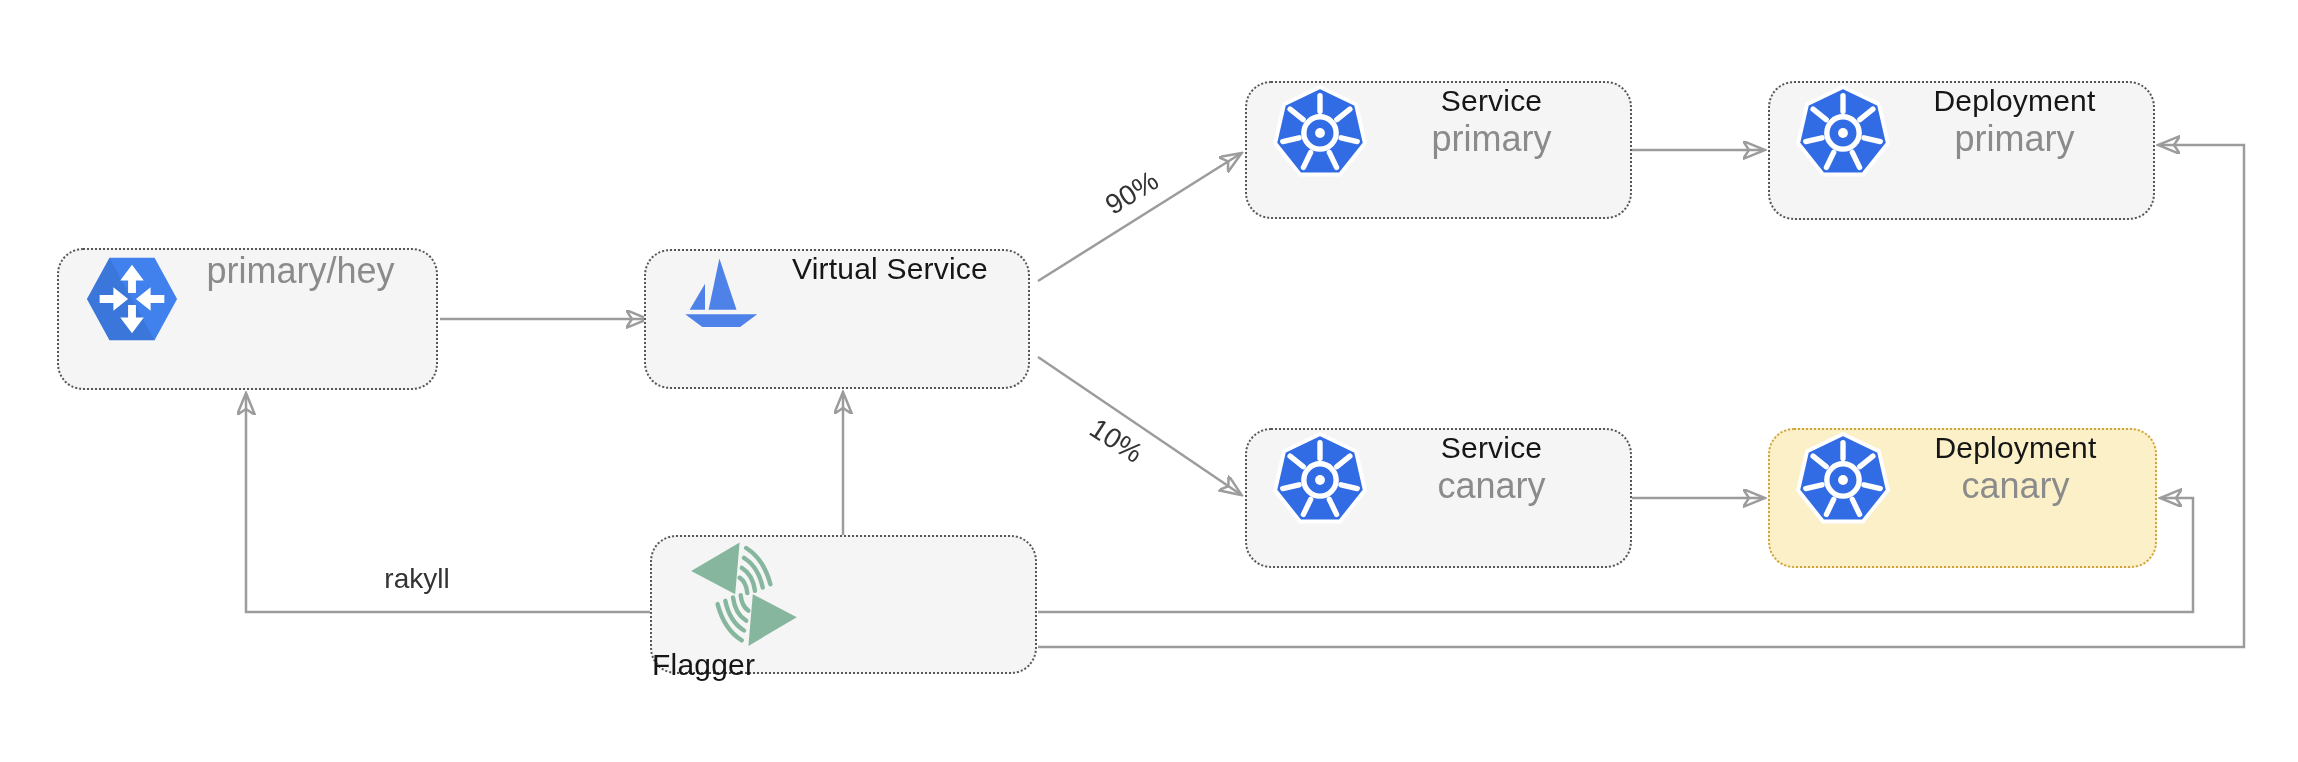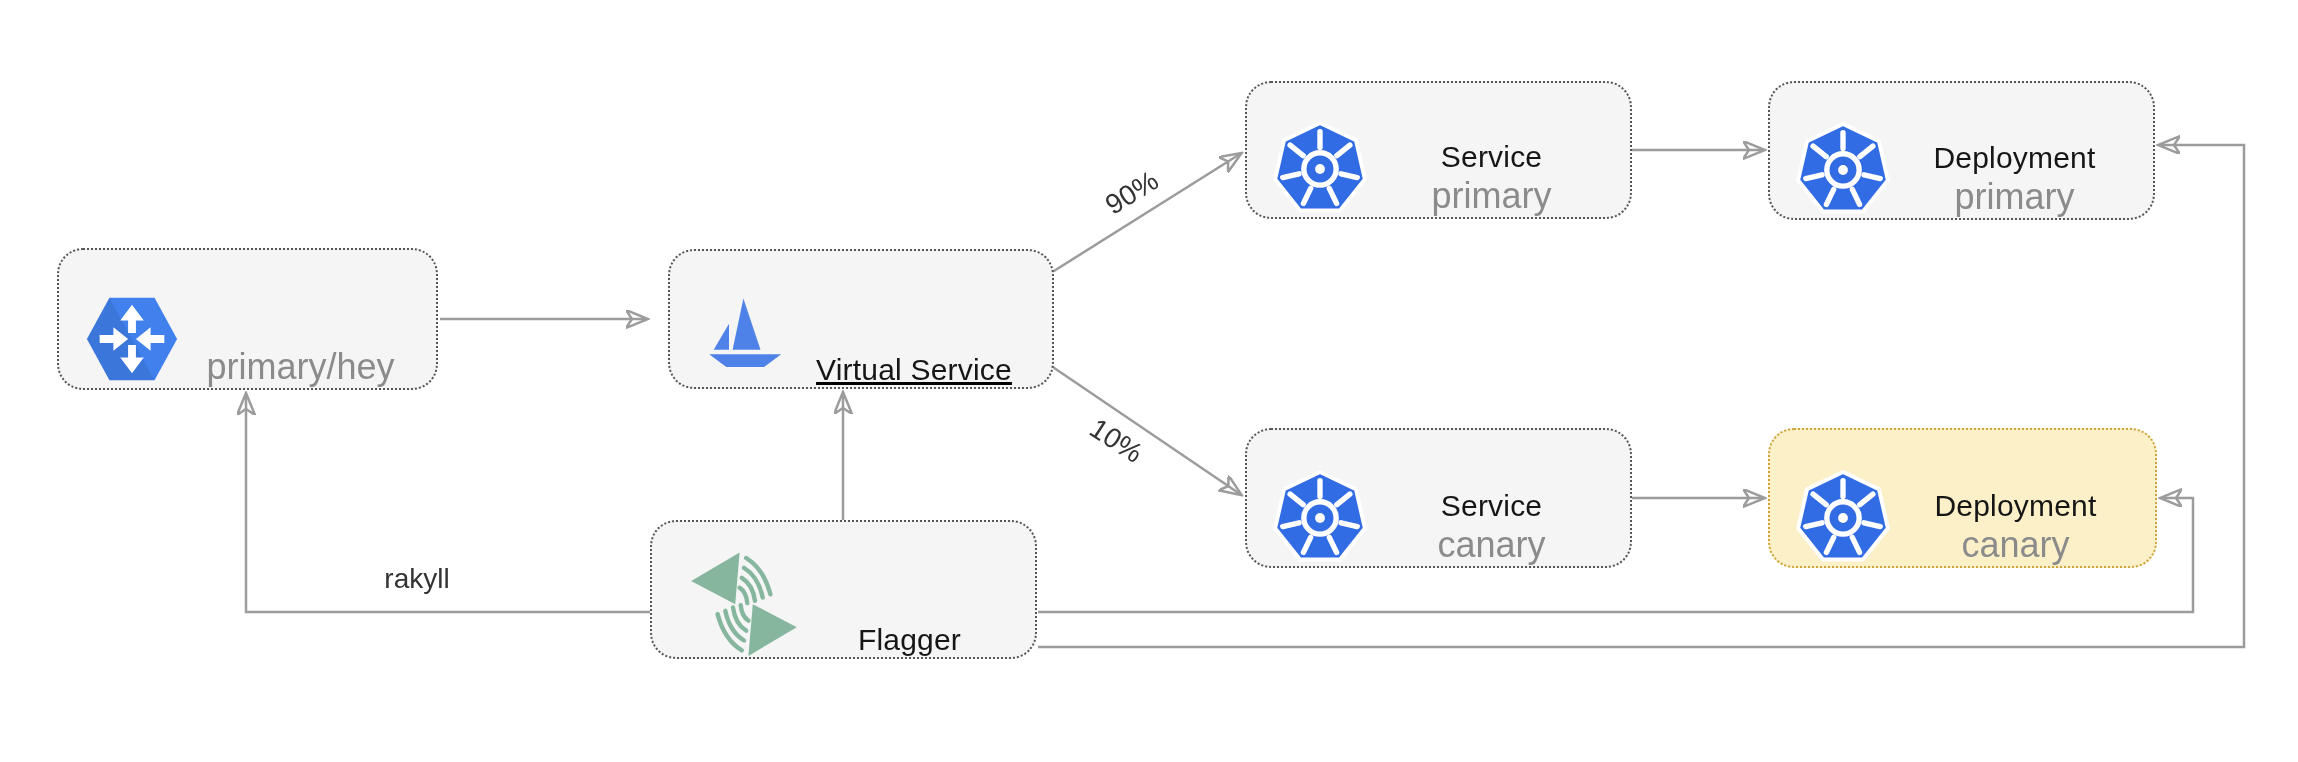--- a/index.html
+++ b/index.html
@@ -17,21 +17,21 @@
     width: 2298px; height: 762px;
   }
   .edges path, .edges polyline {
     fill: none;
     stroke: #9c9c9c;
     stroke-width: 2.5;
   }
   .node {
     position: absolute;
     display: flex;
-    align-items: flex-end;
+    align-items: flex-start;
     background: #f5f5f6;
     border: 2px dotted #565656;
     border-radius: 26px;
     box-sizing: border-box;
   }
   .node--canary {
     background: #fcf0c9;
     border-color: #cfa43c;
   }
   .node .icon {
@@ -102,21 +102,21 @@
         <polygon points="50,85 38,69 46,69 46,56 54,56 54,69 62,69"></polygon>
         <polygon points="46,50 31,38 31,46 17,46 17,54 31,54 31,62"></polygon>
         <polygon points="54,50 69,38 69,46 83,46 83,54 69,54 69,62"></polygon>
       </g>
     </svg>
     <div class="text">
       <div class="subtitle">primary/hey</div>
     </div>
   </div>
 
-  <div class="node" style="left:668px; top:249px; width:386px; height:140px;text-decoration:underline;">
+  <div class="node" style="left:644px; top:249px; width:386px; height:140px;">
     <svg class="icon icon--istio" viewBox="0 0 100 100">
       <g fill="#4f82e8">
         <polygon points="13,62 30,33 30,62"></polygon>
         <polygon points="34,62 46,5 65,62"></polygon>
         <polygon points="8,67 88,67 69,81 27,81"></polygon>
       </g>
     </svg>
     <div class="text">
       <div class="title">Virtual Service</div>
     </div>
@@ -199,21 +199,21 @@
         <line x1="32.8" y1="37.3" x2="19.5" y2="26.7"></line>
       </g>
       <circle cx="50" cy="51" r="5" fill="#ffffff"></circle>
     </svg>
     <div class="text">
       <div class="title">Deployment</div>
       <div class="subtitle">canary</div>
     </div>
   </div>
 
-  <div class="node" style="left:650px; top:520px; width:387px; height:139px;">
+  <div class="node" style="left:650px; top:535px; width:387px; height:139px;flex-direction:column;">
     <svg class="icon icon--flagger" viewBox="0 0 100 100">
       <g fill="#86b79e">
         <g>
           <polygon points="2,31 46,5 42,52"></polygon>
           <g fill="none" stroke="#86b79e" stroke-width="4" stroke-linecap="round">
             <path d="M52,10 Q68,20 74,43"></path>
             <path d="M50,19 Q63,27 67,46"></path>
             <path d="M48,28 Q58,34 60,49"></path>
             <path d="M46,37 Q52,41 53,51"></path>
           </g>

